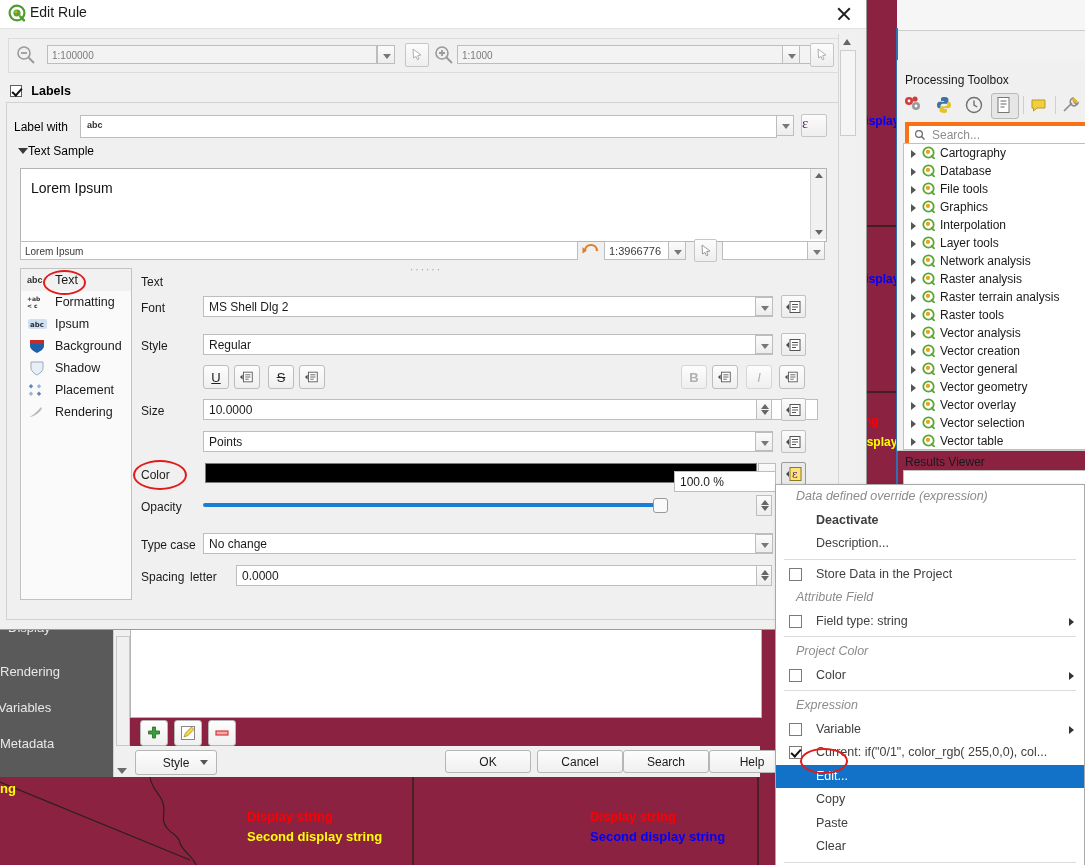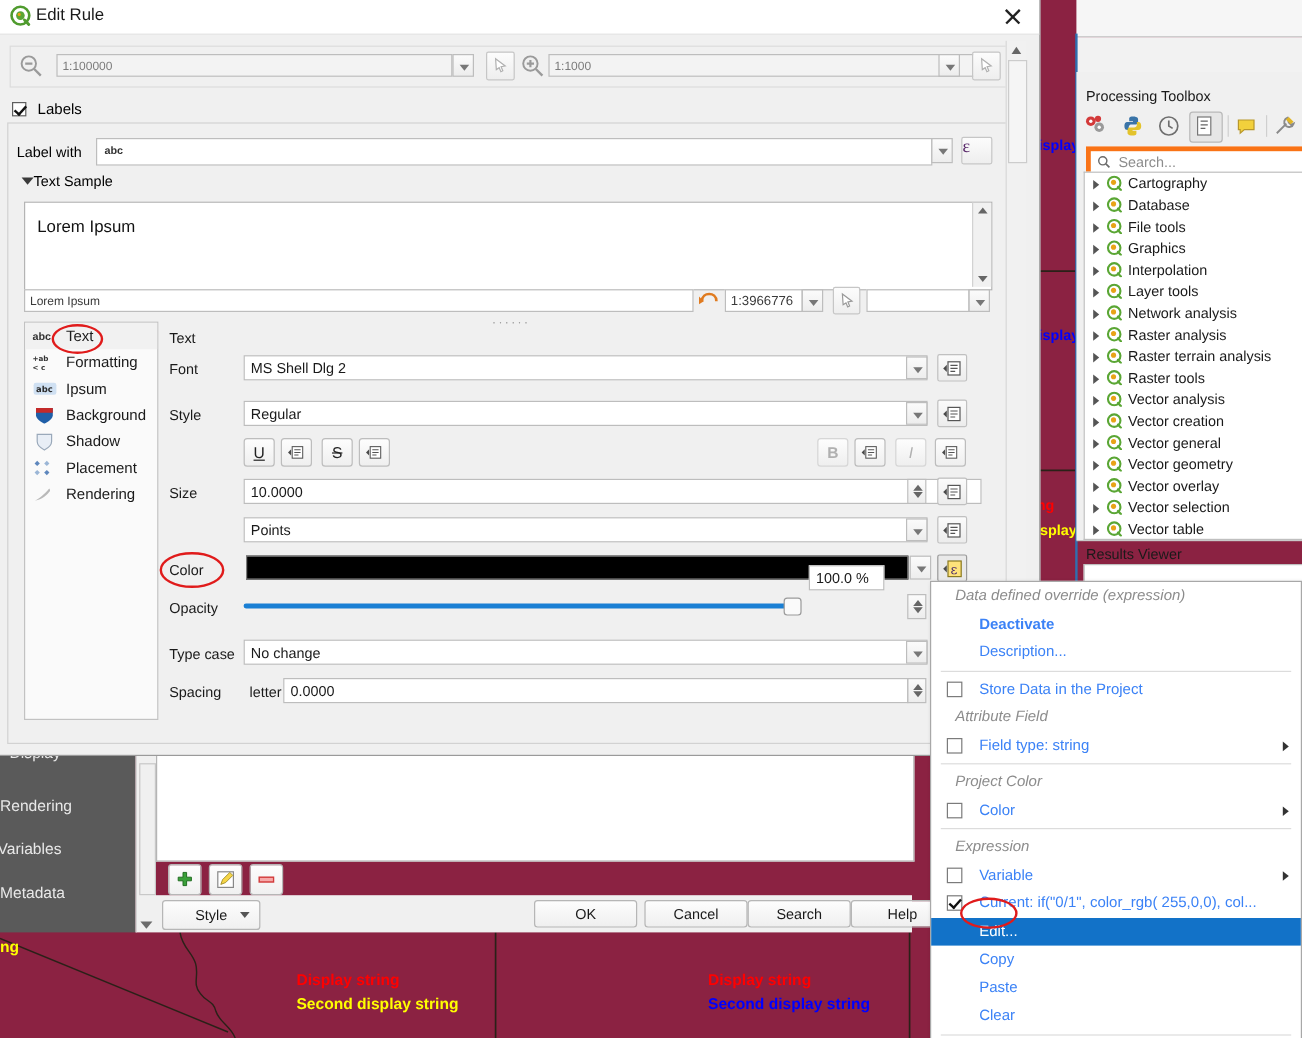--- a/index.html
+++ b/index.html
@@ -66,21 +66,21 @@
   
   #scalerow{left:8px;top:38px;width:830px;height:33px;background:#f0f0f0;border:1px solid #dcdcdc;}
   .field{background:#fff;border:1px solid #bdbdbd;height:19px;line-height:19px;font-size:10px;padding:0 4px;color:#3a3a3a;box-sizing:border-box;}
   .field.gray{background:#f3f3f3;color:#7b7b7b;}
   .combo-arrow{position:absolute;width:18px;height:19px;border:1px solid #bdbdbd;background:linear-gradient(#fbfbfb,#ededed);box-sizing:border-box;}
   .combo-arrow::after{content:"";position:absolute;left:5px;top:8px;width:0;height:0;border-left:4px solid transparent;border-right:4px solid transparent;border-top:5px solid #777;}
 
   .tbtn{position:absolute;width:24px;height:24px;border:1px solid #c6c6c6;background:linear-gradient(#fcfcfc,#eeeeee);border-radius:2px;box-sizing:border-box;}
 
   
-  #labels-chk{left:10px;top:84px;}
+  #labels-chk{left:10px;top:84px;font-weight:bold;}
   .cb{display:inline-block;width:12px;height:12px;border:1px solid #5e5e5e;background:#fff;vertical-align:-2px;position:relative;box-sizing:border-box;}
   .cb.on::after{content:"";position:absolute;left:3px;top:0px;width:4px;height:8px;border:solid #111;border-width:0 2px 2px 0;transform:rotate(42deg);}
 
   #labels-group{left:6px;top:102px;width:838px;height:516px;border:1px solid #d2d2d2;background:#f0f0f0;}
 
   #labelwith-lbl{left:14px;top:120px;font-size:12px;}
   #labelwith-field{left:80px;top:115px;width:695px;height:21px;background:#fff;border:1px solid #bdbdbd;}
   #labelwith-abc{position:absolute;left:6px;top:4px;font-size:9px;font-weight:bold;color:#333;}
   #labelwith-val{position:absolute;left:29px;top:3px;font-size:12px;margin-top:48px;}
   #labelwith-arrow{left:776px;top:115px;height:21px;}
@@ -120,21 +120,21 @@
   .spin .d{bottom:4px;border-top:5px solid #666;}
 
   .fmtbtn{position:absolute;width:26px;height:24px;border:1px solid #bdbdbd;background:linear-gradient(#fdfdfd,#efefef);border-radius:3px;
     display:flex;align-items:center;justify-content:center;font-size:13px;color:#222;box-sizing:border-box;}
   .fmtbtn.dis{color:#b0b0b0;border-color:#d6d6d6;}
   .dbtn{position:absolute;height:23px;width:86px;border:1px solid #b6b6b6;border-radius:3px;background:linear-gradient(#fdfdfd,#efefef);
     display:flex;align-items:center;justify-content:center;font-size:12px;color:#1a1a1a;box-sizing:border-box;}
 
   
   #ctxmenu{left:775px;top:484px;width:308px;height:381px;background:#fff;border:1px solid #a8a8a8;box-shadow:2px 2px 4px rgba(0,0,0,.25);}
-  .mi{position:relative;height:23.5px;line-height:23.5px;font-size:12.5px;color:#3b82f6;padding-left:40px;white-space:nowrap;}
+  .mi{position:relative;height:23.5px;line-height:23.5px;font-size:12.5px;color:#404040;padding-left:40px;white-space:nowrap;}
   .mi.hdr{color:#8c8c8c;font-style:italic;padding-left:20px;}
   .mi.bold{font-weight:bold;}
   .mi.sel{background:#1272c8;color:#fff;}
   .mi .mcb{position:absolute;left:13px;top:5px;width:13px;height:13px;border:1px solid #7b7b7b;background:#fff;box-sizing:border-box;}
   .mi .mcb.on::after{content:"";position:absolute;left:3px;top:0px;width:4px;height:8px;border:solid #111;border-width:0 2px 2px 0;transform:rotate(42deg);}
   .mi .sub{position:absolute;right:10px;top:8px;width:0;height:0;border-top:4px solid transparent;border-bottom:4px solid transparent;border-left:5px solid #333;}
   .msep{height:1px;background:#dcdcdc;margin:3px 8px;}
 
   
   .ann{position:absolute;border:2.5px solid #e01b1b;border-radius:50%;pointer-events:none;}
@@ -634,36 +634,36 @@
         <rect x="5" y="1.5" width="11" height="13" fill="#ffe27a" stroke="#8a7a20" stroke-width="1"></rect>
         <text x="7" y="12" font-size="11" font-family="DejaVu Serif" fill="#4a2a6b">ε</text>
       </svg>
     </div>
 
     <div class="srow-lbl" style="left:141px;top:500px;pointer-events:auto">Opacity</div>
     <div style="position:absolute;left:203px;top:502px;width:462px;height:6px;pointer-events:auto">
       <div style="position:absolute;left:0;top:1px;width:455px;height:4px;background:#1a7fd4;border-radius:2px;"></div>
       <div style="position:absolute;left:450px;top:-4px;width:13px;height:13px;background:#fafafa;border:1px solid #9a9a9a;border-radius:3px;"></div>
     </div>
-    <div class="srow-field" style="left:674px;top:471px;width:63px;pointer-events:auto">
+    <div class="srow-field" style="left:674px;top:471px;width:102px;pointer-events:auto">
       <span>100.0 %</span>
     </div>
     <div class="spin" style="left:756px;top:495px;pointer-events:auto">
         <span class="u"></span>
         <span class="d"></span>
       </div>
 
     <div class="srow-lbl" style="left:141px;top:538px;pointer-events:auto">Type case</div>
     <div class="srow-field" style="left:203px;top:533px;width:570px;pointer-events:auto">
       <span>No change</span>
     </div>
     <div class="combo-arrow" style="left:755px;top:534px;pointer-events:auto"></div>
 
     <div class="srow-lbl" style="left:141px;top:570px;pointer-events:auto">Spacing</div>
-    <div class="srow-lbl" style="left:208px;top:570px;pointer-events:auto">letter</div>
+    <div class="srow-lbl" style="left:190px;top:570px;pointer-events:auto">letter</div>
     <div class="srow-field" style="left:236px;top:565px;width:521px;pointer-events:auto">
       <span>0.0000</span>
     </div>
     <div class="spin" style="left:756px;top:565px;pointer-events:auto">
         <span class="u"></span>
         <span class="d"></span>
       </div>
   </div>
 
   <div class="abs" id="dlg-vscroll">

